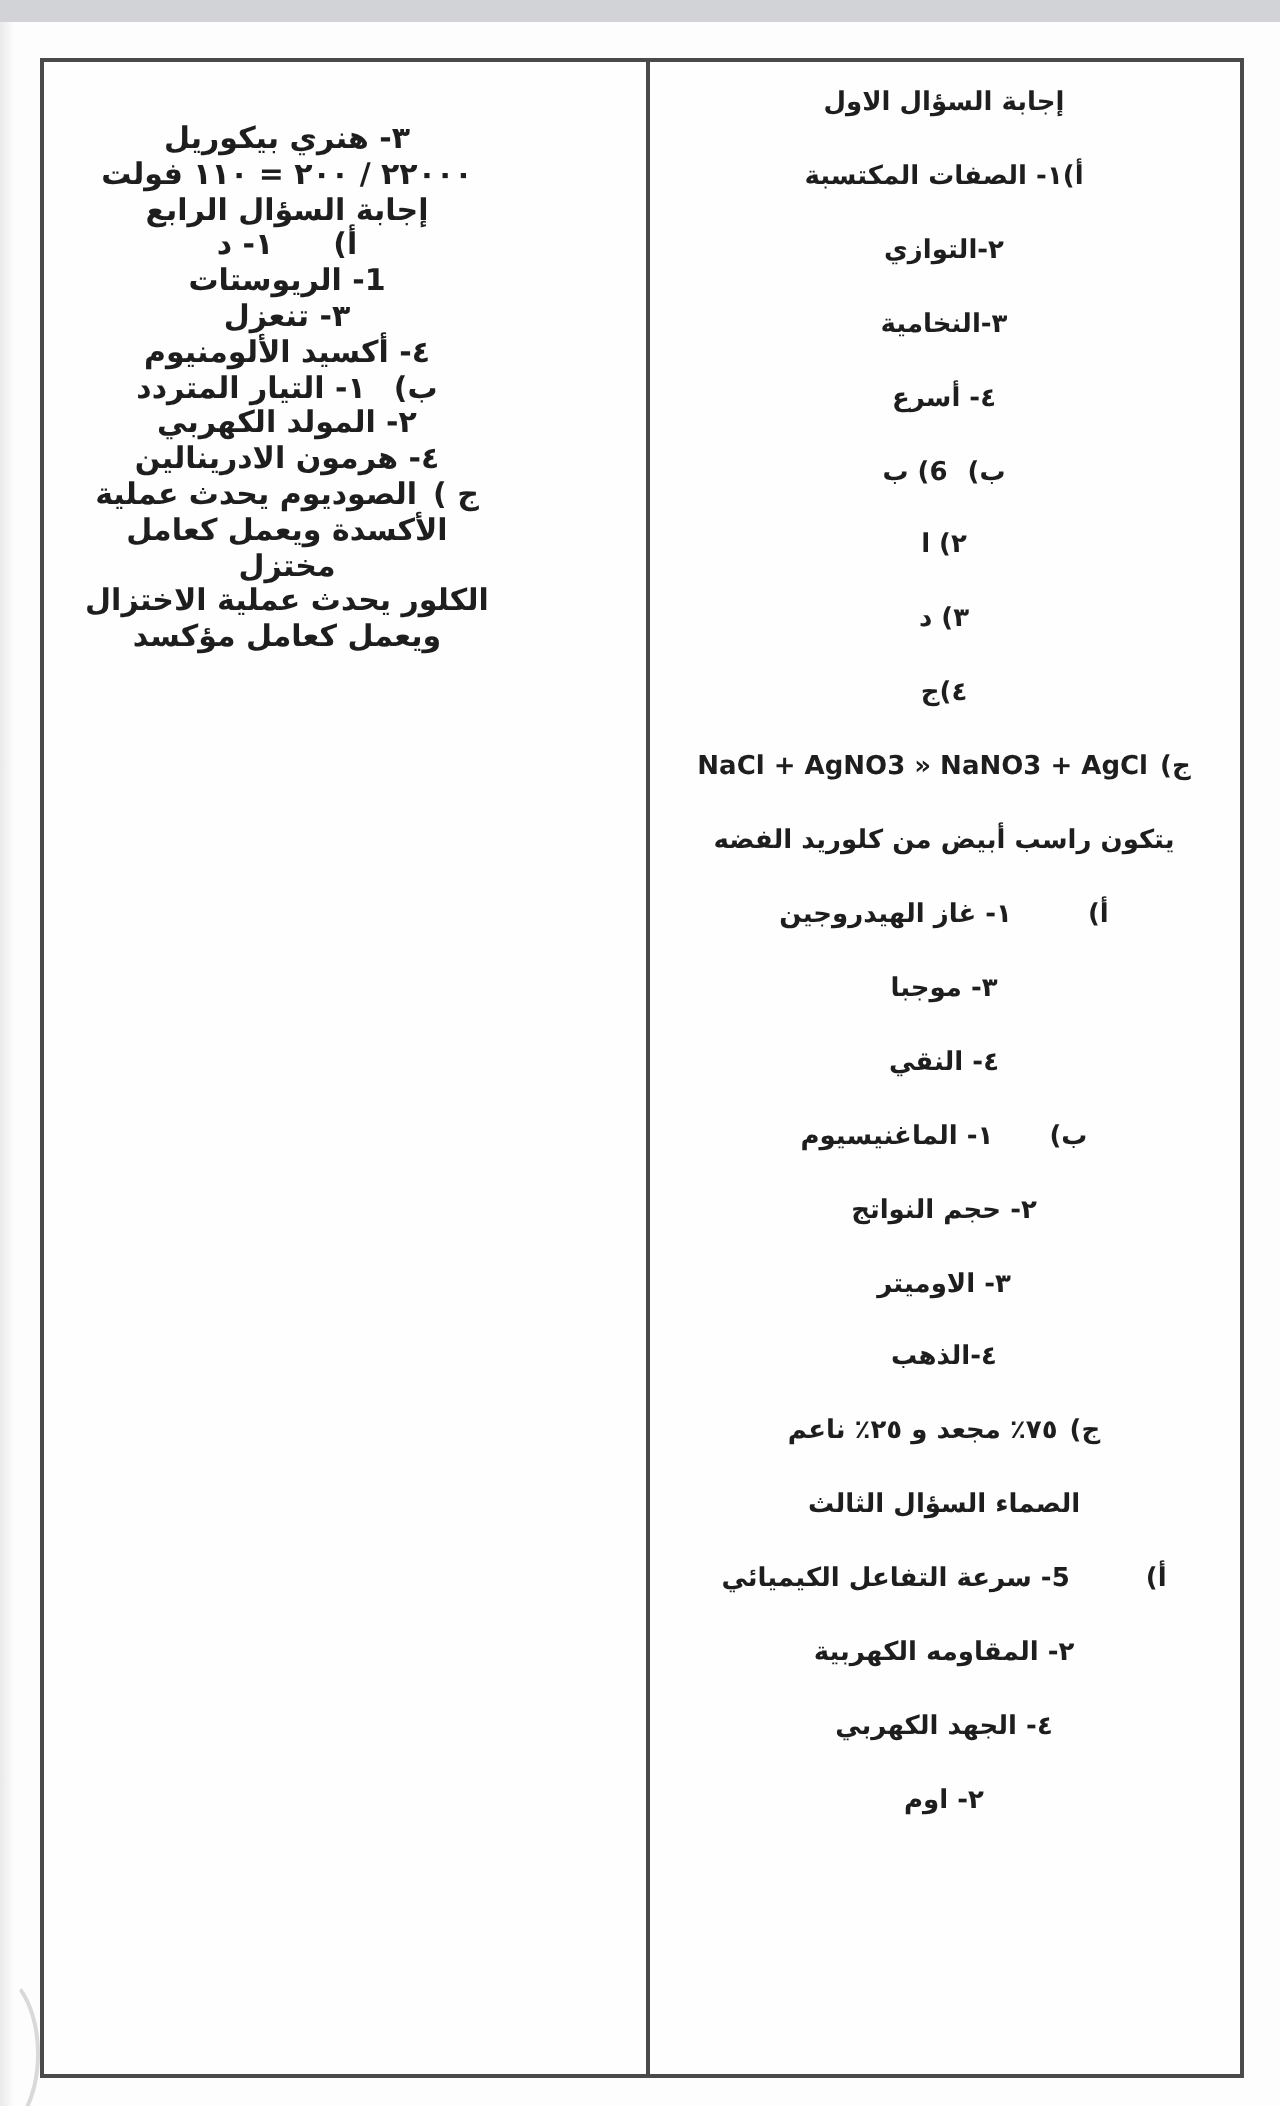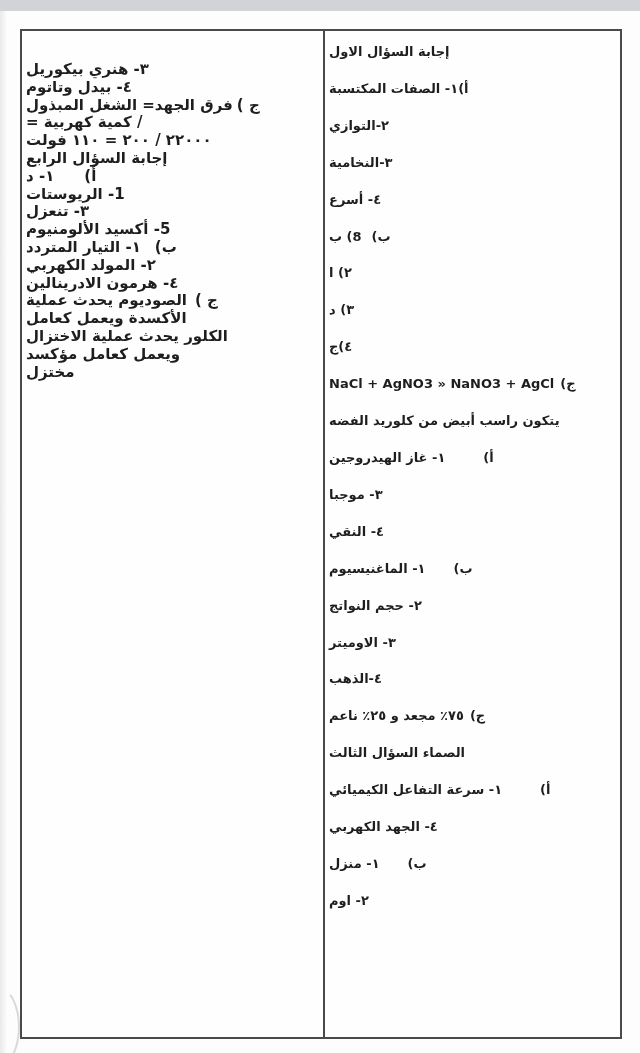--- a/index.html
+++ b/index.html
@@ -27,21 +27,21 @@
     position:absolute;left:20px;top:29px;width:602px;height:1010px;
     border:2px solid var(--border,#4a4a4a);
     box-sizing:border-box;background:#fefefe;
   }
   .divider{
     position:absolute;left:301px;top:0;width:2px;height:100%;
     background:var(--border,#4a4a4a);
   }
   .col{
     position:absolute;top:0;box-sizing:border-box;
-    direction:rtl;text-align:left;font-weight:600;
+    direction:rtl;text-align:center;font-weight:600;
   }
   .col-right{
     left:303px;width:297px;height:100%;
     padding:3px 7px 0 4px;
     font-size:13px;line-height:36.9px;
   }
   .col-left{
     left:0;width:247px;height:100%;
     padding:30px 8px 0 4px;
     font-size:15px;line-height:17.8px;
@@ -54,54 +54,52 @@
 <body style="--topbar: #d2d3d7; --page: #fdfdfd; --border: #4a4a4a; --text: #1e1e1e;">
 
 <div class="top-bar"></div>
 <div class="left-edge"></div>
 <div class="curl"></div>
 
 <div class="sheet">
   <div class="divider"></div>
   <div class="col col-left">
       <div class="line"><span>٣- هنري بيكوريل</span></div>
-      <div class="line"><span>٤- بيدل وتاتوم</span></div>
-      <div class="line"><span class="marker" style="margin-inline-end: 4px;">ج )</span><span>فرق الجهد= الشغل المبذول / كمية كهربية =</span></div>
       <div class="line"><span>٢٢٠٠٠ / ٢٠٠ = ١١٠ فولت</span></div>
       <div class="line"><span>إجابة السؤال الرابع</span></div>
       <div class="line"><span class="marker" style="margin-inline-end: 30px;">أ)</span><span>١- د</span></div>
       <div class="line"><span>1- الريوستات</span></div>
       <div class="line"><span>٣- تنعزل</span></div>
-      <div class="line"><span>5- أكسيد الألومنيوم</span></div>
+      <div class="line"><span>٤- أكسيد الألومنيوم</span></div>
       <div class="line"><span class="marker" style="margin-inline-end: 14px;">ب)</span><span>١- التيار المتردد</span></div>
       <div class="line"><span>٢- المولد الكهربي</span></div>
       <div class="line"><span>٤- هرمون الادرينالين</span></div>
       <div class="line"><span class="marker" style="margin-inline-end: 8px;">ج )</span><span>الصوديوم يحدث عملية الأكسدة ويعمل كعامل</span></div>
+      <div class="line"><span>مختزل</span></div>
       <div class="line"><span>الكلور يحدث عملية الاختزال ويعمل كعامل مؤكسد</span></div>
-      <div class="line"><span>مختزل</span></div>
     </div>
   <div class="col col-right">
       <div class="line"><span>إجابة السؤال الاول</span></div>
       <div class="line"><span>أ)١- الصفات المكتسبة</span></div>
       <div class="line"><span>٢-التوازي</span></div>
       <div class="line"><span>٣-النخامية</span></div>
       <div class="line"><span>٤- أسرع</span></div>
-      <div class="line"><span class="marker" style="margin-inline-end: 10px;">ب)</span><span>8) ب</span></div>
+      <div class="line"><span class="marker" style="margin-inline-end: 10px;">ب)</span><span>6) ب</span></div>
       <div class="line"><span>٢) ا</span></div>
       <div class="line"><span>٣) د</span></div>
       <div class="line"><span>٤)ج</span></div>
       <div class="line"><span class="marker" style="margin-inline-end: 6px;">ج)</span><span>NaCl + AgNO3 » NaNO3 + AgCl</span></div>
       <div class="line"><span>يتكون راسب أبيض من كلوريد الفضه</span></div>
       <div class="line"><span class="marker" style="margin-inline-end: 38px;">أ)</span><span>١- غاز الهيدروجين</span></div>
       <div class="line"><span>٣- موجبا</span></div>
       <div class="line"><span>٤- النقي</span></div>
       <div class="line"><span class="marker" style="margin-inline-end: 28px;">ب)</span><span>١- الماغنيسيوم</span></div>
       <div class="line"><span>٢- حجم النواتج</span></div>
       <div class="line"><span>٣- الاوميتر</span></div>
       <div class="line"><span>٤-الذهب</span></div>
       <div class="line"><span class="marker" style="margin-inline-end: 6px;">ج)</span><span>٧٥٪ مجعد و ٢٥٪ ناعم</span></div>
       <div class="line"><span>الصماء السؤال الثالث</span></div>
-      <div class="line"><span class="marker" style="margin-inline-end: 38px;">أ)</span><span>١- سرعة التفاعل الكيميائي</span></div>
+      <div class="line"><span class="marker" style="margin-inline-end: 38px;">أ)</span><span>5- سرعة التفاعل الكيميائي</span></div>
+      <div class="line"><span>٢- المقاومه الكهربية</span></div>
       <div class="line"><span>٤- الجهد الكهربي</span></div>
-      <div class="line"><span class="marker" style="margin-inline-end: 28px;">ب)</span><span>١- منزل</span></div>
       <div class="line"><span>٢- اوم</span></div>
     </div>
 </div>
 
 </body></html>

